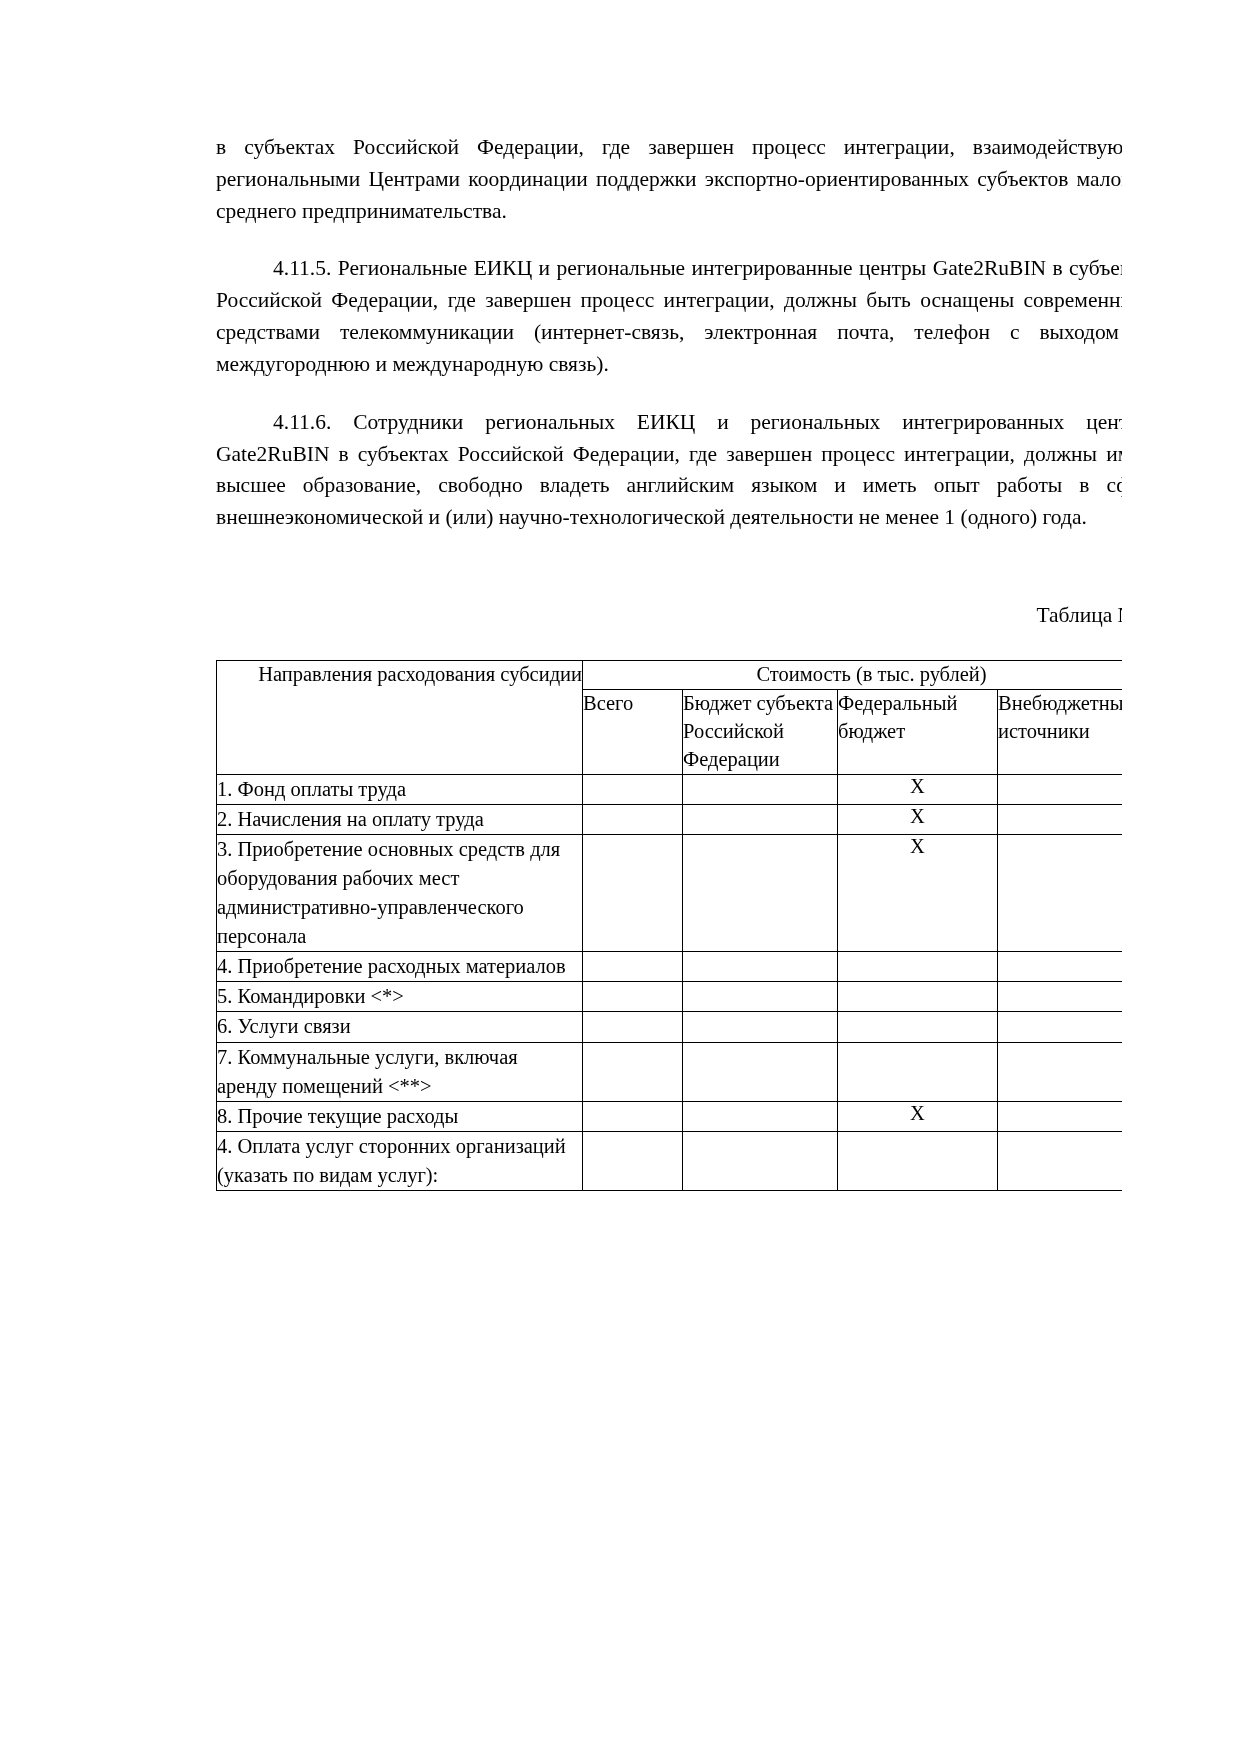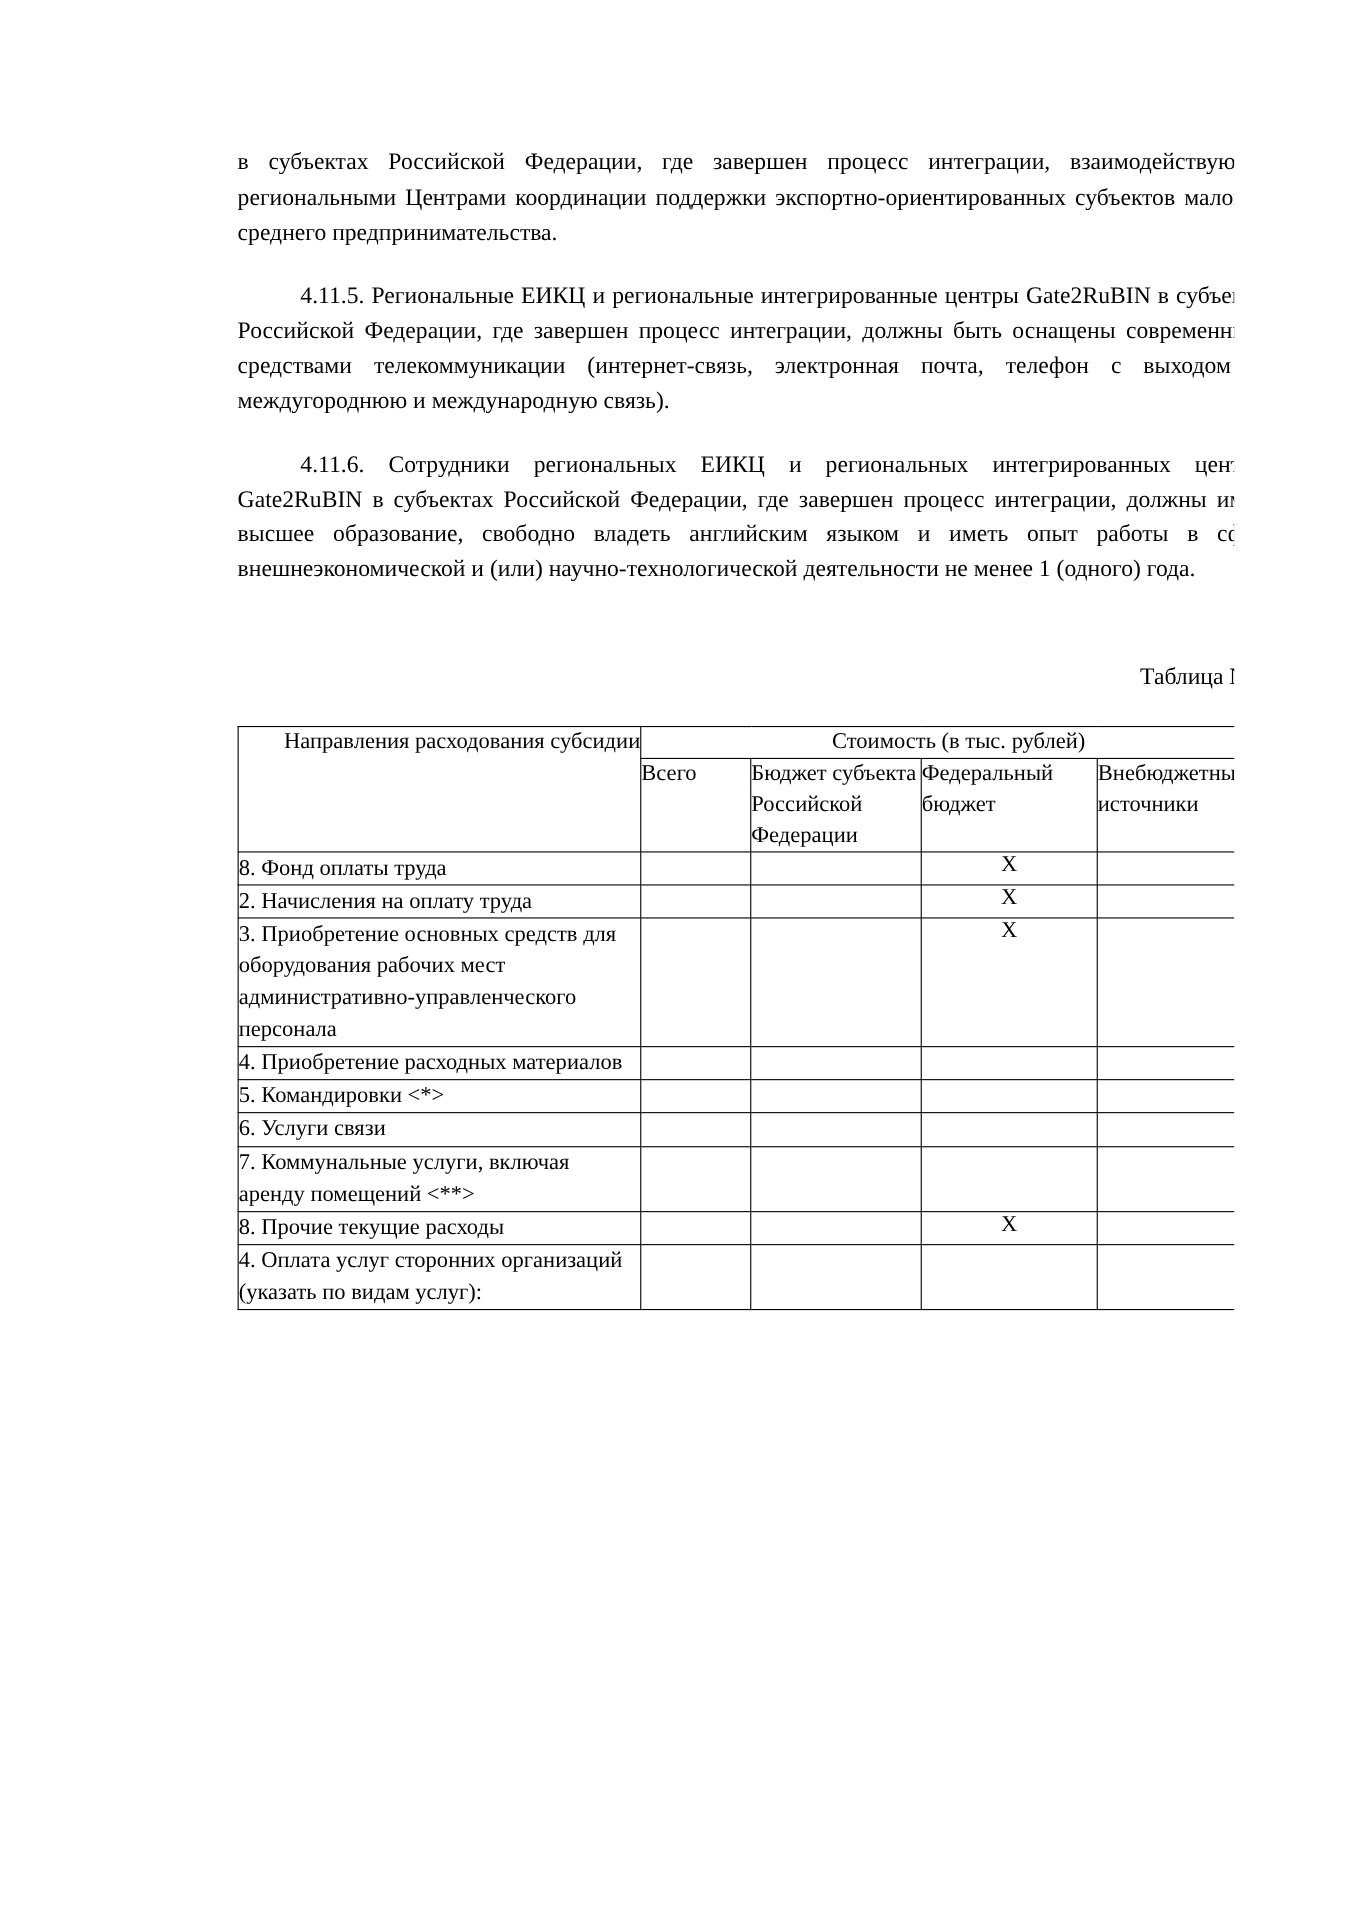--- a/index.html
+++ b/index.html
@@ -133,21 +133,21 @@
         </tr>
         <tr>
           <th class="col-head-sub">Всего</th>
           <th class="col-head-sub">Бюджет субъекта Российской Федерации</th>
           <th class="col-head-sub">Федеральный бюджет</th>
           <th class="col-head-sub">Внебюджетные источники</th>
         </tr>
       </thead>
       <tbody id="table-body">
       <tr>
-            <td class="row-label">8. Фонд оплаты труда</td>
+            <td class="row-label">1. Фонд оплаты труда</td>
             <td class="row-cell"></td>
             <td class="row-cell"></td>
             <td class="row-cell">X</td>
             <td class="row-cell"></td>
           </tr>
           <tr>
             <td class="row-label">2. Начисления на оплату труда</td>
             <td class="row-cell"></td>
             <td class="row-cell"></td>
             <td class="row-cell">X</td>

